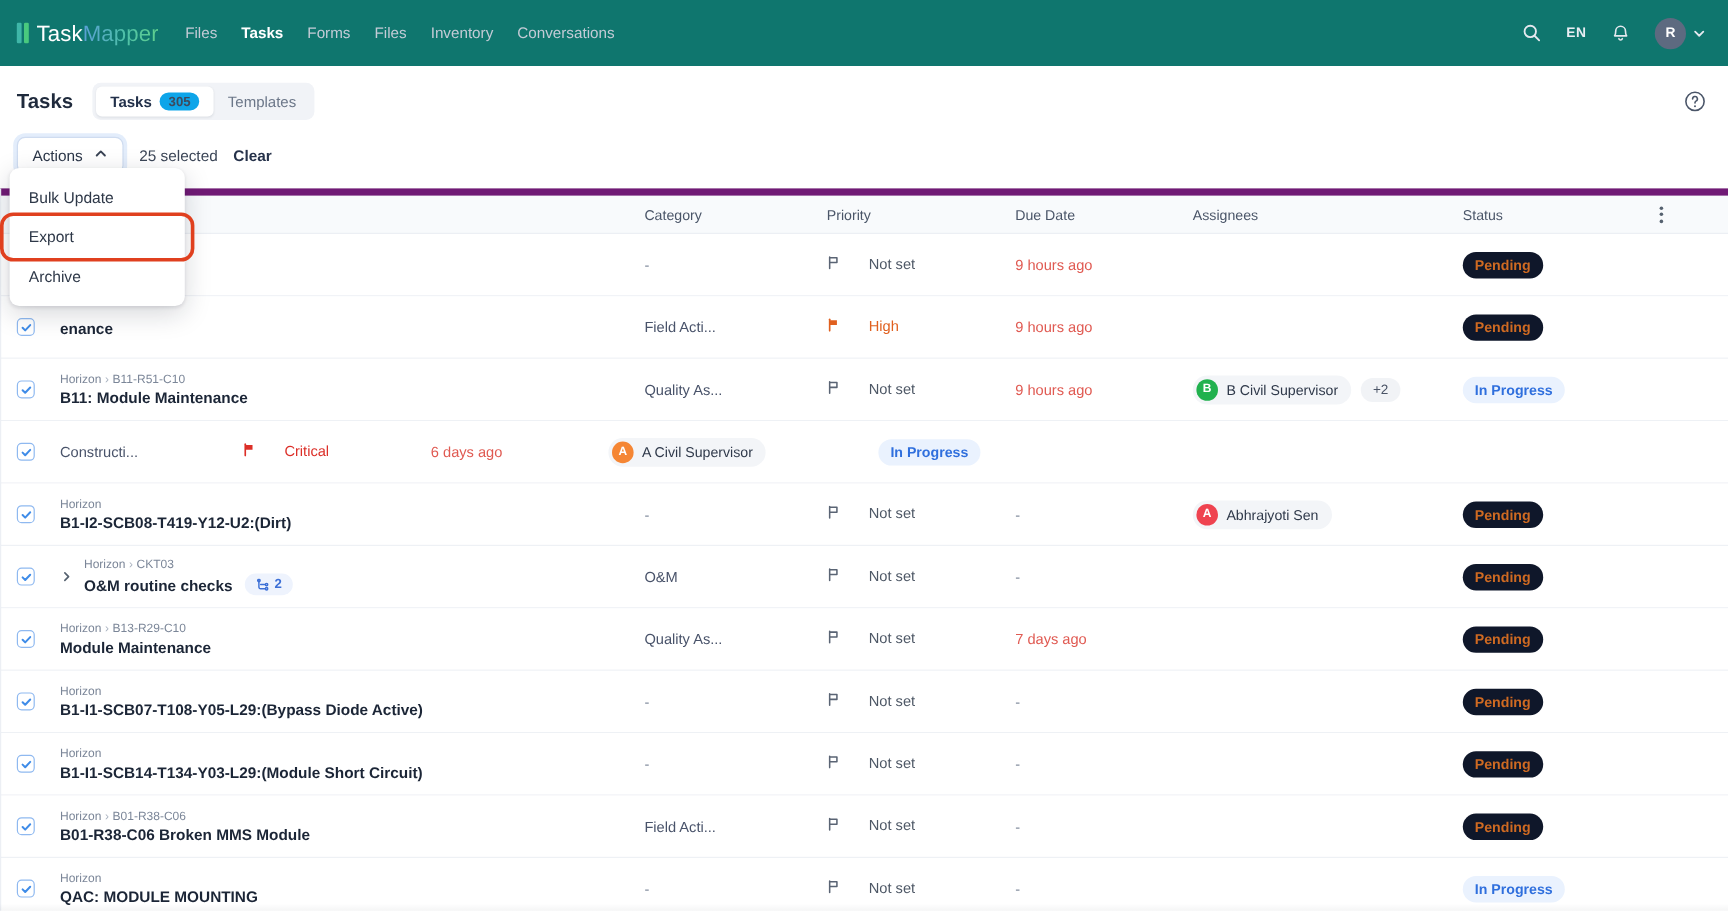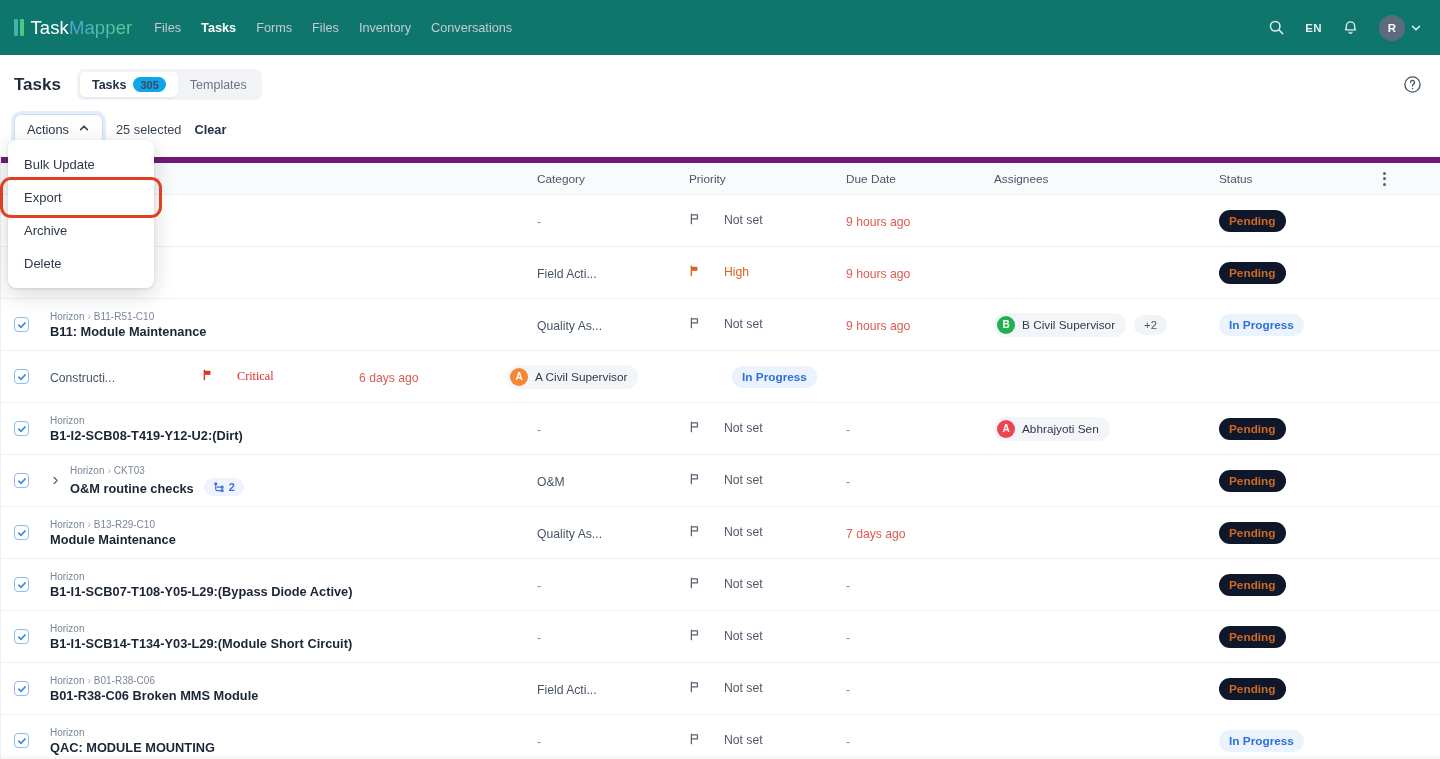--- a/index.html
+++ b/index.html
@@ -146,21 +146,21 @@
     border-radius: 11px; padding: 3px 9px;
     font-size: 11px; font-weight: bold; margin-left: 10px;
   }
 
   .cell-text { font-size: 12.2px; color: #49536a; }
   .dash { font-size: 12.2px; color: #7d889a; }
 
   .prio { display: flex; align-items: flex-start; gap: 24px; font-size: 12.2px; }
   .prio.notset { color: #4e5866; }
   .prio.high { color: #e0601f; }
-  .prio.critical { color: #dc2f28; font-family: Liberation Serif, serif; }
+  .prio.critical { color: #dc2f28; }
 
   .due { font-size: 12.2px; color: #e05a52; }
 
   .chip {
     display: inline-flex; align-items: center; gap: 7px;
     background: #f3f5f8; border-radius: 13px;
     padding: 3px 11px 3px 3px; font-size: 11.8px; color: #2f394a; white-space: nowrap;
   }
   .chip-av {
     width: 18px; height: 18px; border-radius: 50%;
@@ -268,21 +268,20 @@
       </svg>
     </span>
   </div>
   <span class="sel-count">25 selected</span>
   <span class="clear-btn">Clear</span>
 
   <div class="dropdown">
     <div class="dd-item">Bulk Update</div>
     <div class="dd-item highlighted">Export</div>
     <div class="dd-item">Archive</div>
-    <div class="dd-item">Delete</div>
   </div>
 </div>
 
 <div class="table-wrap">
   <div class="edge-line"></div>
 
   <div class="thead">
     <div class="c-check"></div>
     <div class="c-title"></div>
     <div class="c-cat th">Category</div>

